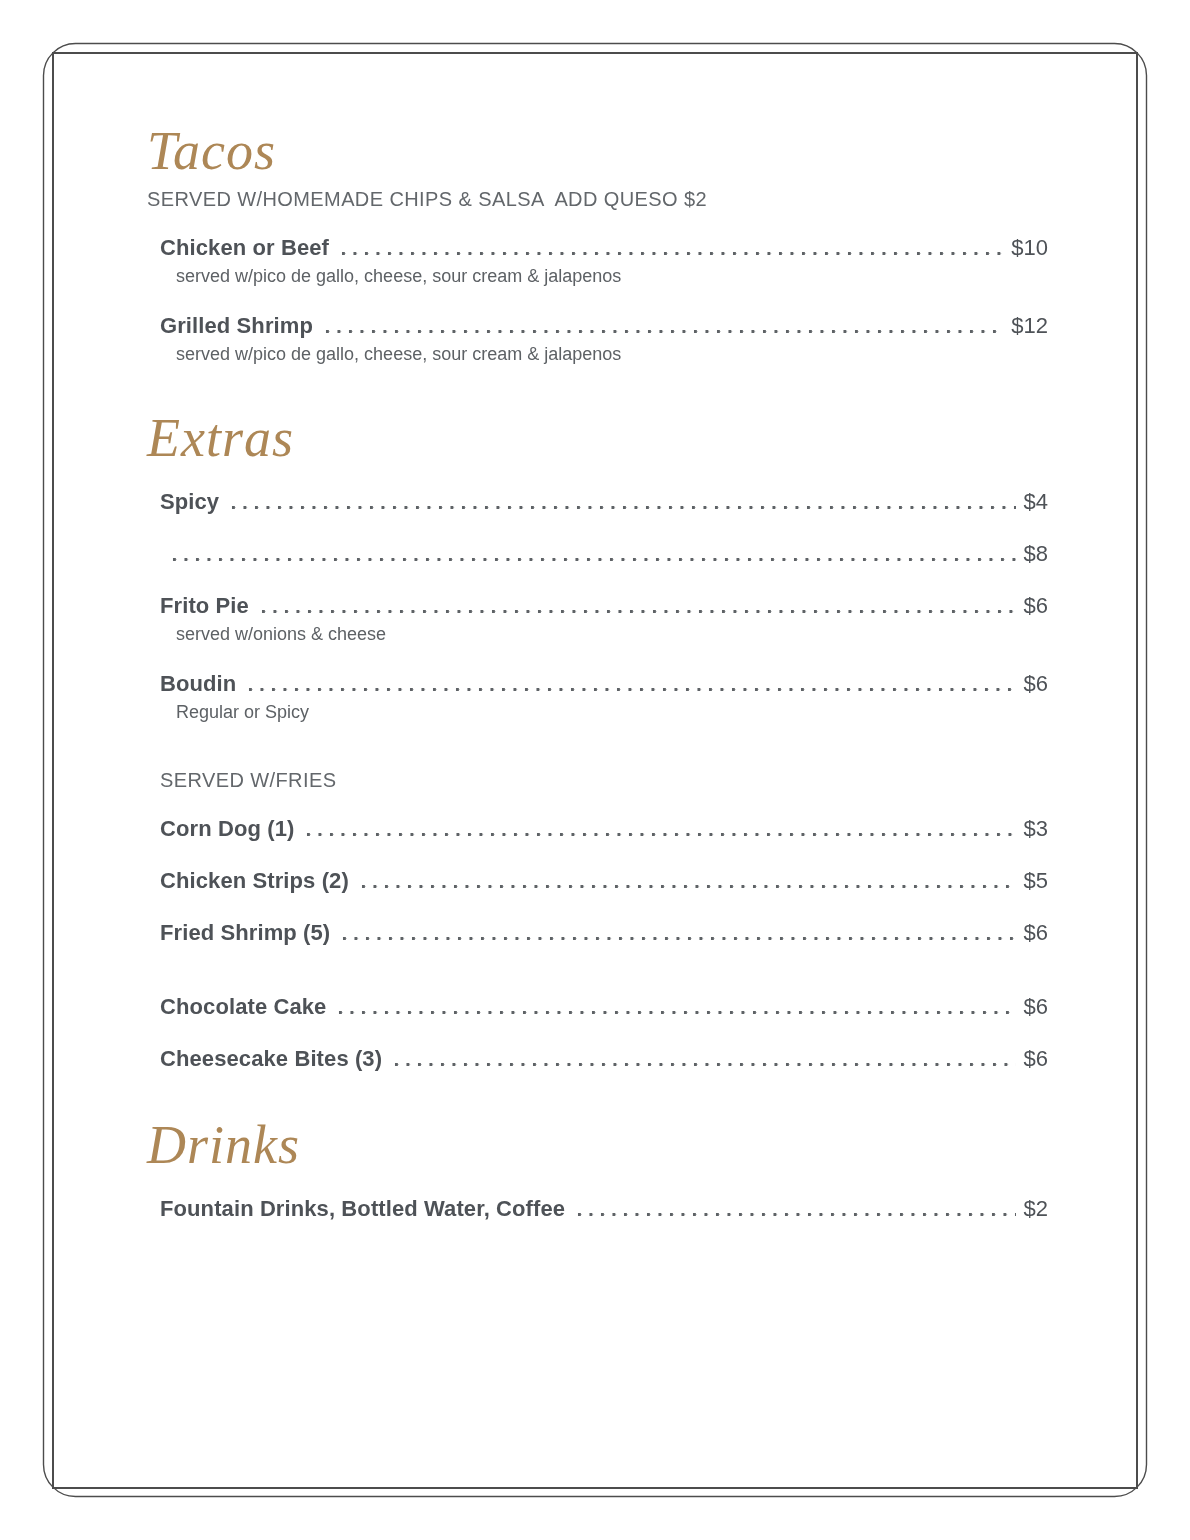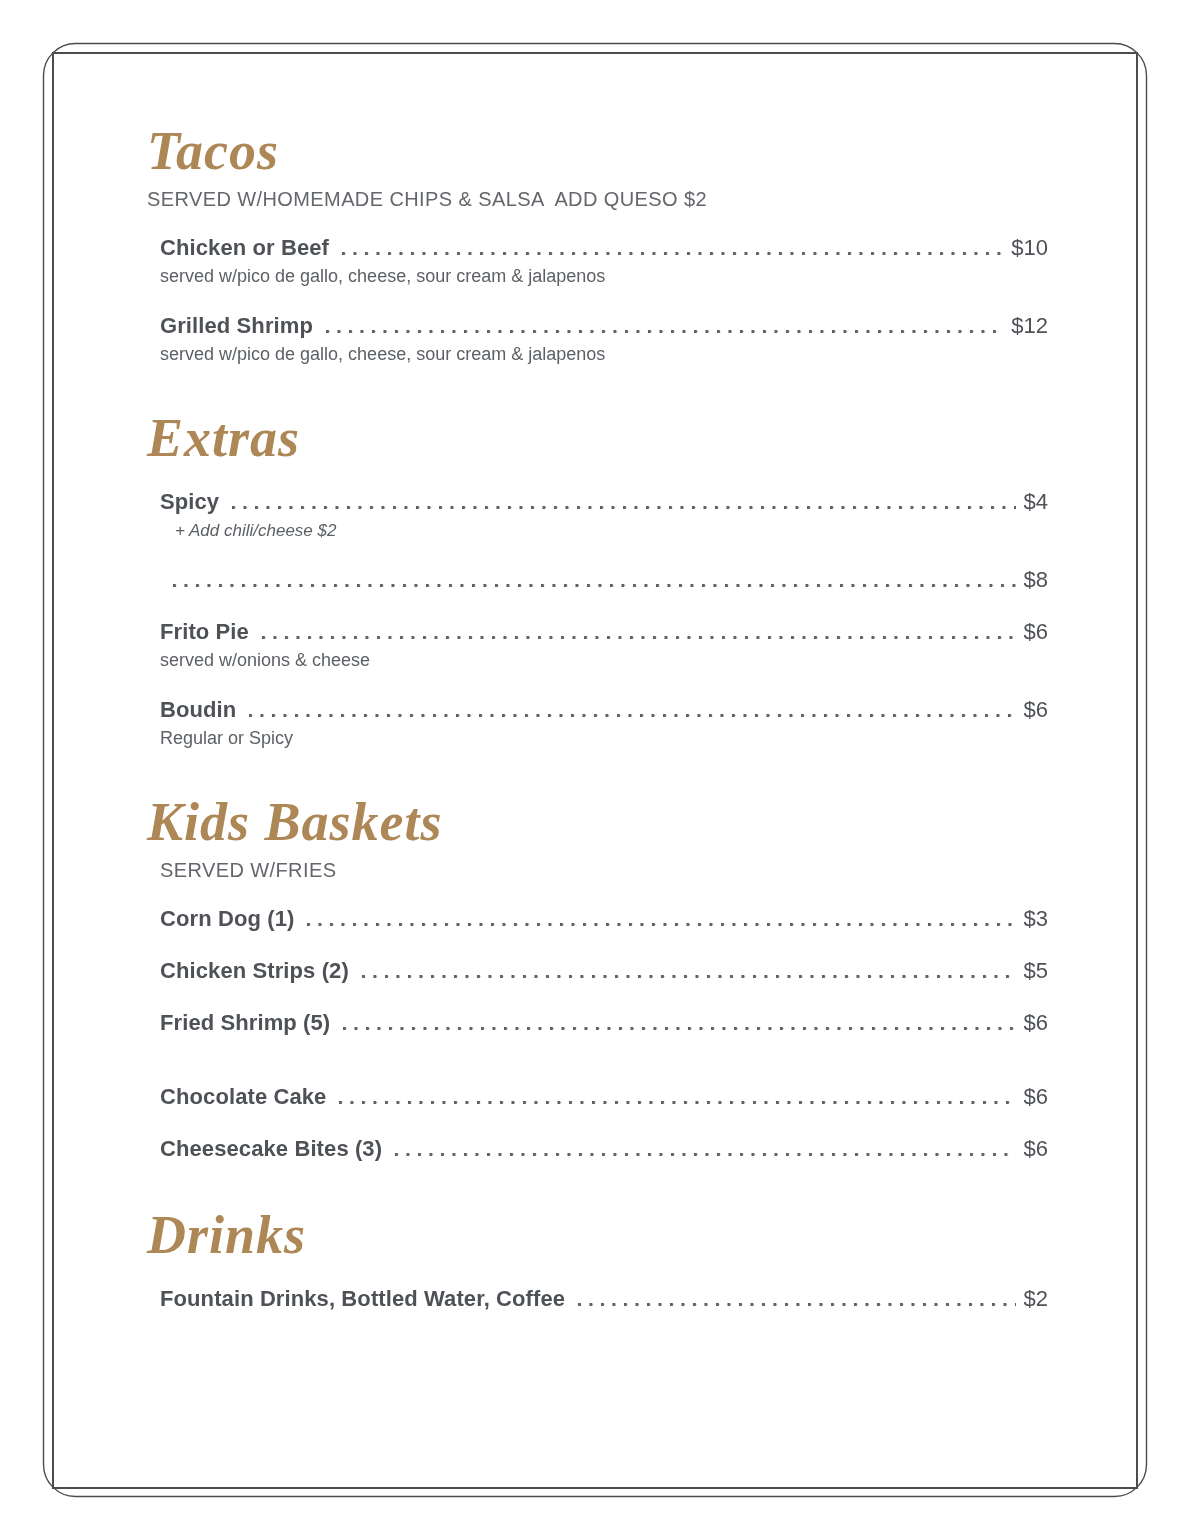--- a/index.html
+++ b/index.html
@@ -20,21 +20,21 @@
     width: 901px;
     padding-top: 124px;
   }
 
   .section { margin-top: 44px; }
   .section:first-child { margin-top: 0; }
 
   .section-title {
     font-family: "Liberation Serif", "DejaVu Serif", serif;
     font-style: italic;
-    font-weight: 700;
+    font-weight: 400;
     font-size: 54px;
     line-height: 54px;
     color: #ad8756;
     letter-spacing: 1px;
     margin-bottom: 10px;
   }
 
   .section-note {
     font-size: 20px;
     line-height: 23px;
@@ -76,20 +76,21 @@
     font-weight: 400;
     color: #4e5257;
     white-space: nowrap;
   }
 
   .item-desc {
     font-size: 18px;
     line-height: 25px;
     color: #5d6165;
     margin-top: 1px;
+    margin-left: 16px;
   }
 
   .item-subnote {
     font-size: 17px;
     font-style: italic;
     line-height: 25px;
     color: #5d6165;
     margin-top: 1px;
     padding-left: 15px;
   }
@@ -131,21 +132,20 @@
 
   <div class="section">
     <h2 class="section-title">Extras</h2>
 
     <div class="item">
       <div class="item-row">
         <span class="item-name">Spicy</span>
         <span class="leader"></span>
         <span class="price">$4</span>
       </div>
-      <div class="item-subnote">+ Add chili/cheese $2</div>
     </div>
 
     <div class="item">
       <div class="item-row">
         <span class="leader"></span>
         <span class="price">$8</span>
       </div>
     </div>
 
     <div class="item">
@@ -161,21 +161,20 @@
       <div class="item-row">
         <span class="item-name">Boudin</span>
         <span class="leader"></span>
         <span class="price">$6</span>
       </div>
       <div class="item-desc">Regular or Spicy</div>
     </div>
   </div>
 
   <div class="section">
-    <h2 class="section-title">Kids Baskets</h2>
     <div class="section-note indent">SERVED W/FRIES</div>
 
     <div class="item">
       <div class="item-row">
         <span class="item-name">Corn Dog (1)</span>
         <span class="leader"></span>
         <span class="price">$3</span>
       </div>
     </div>
 

